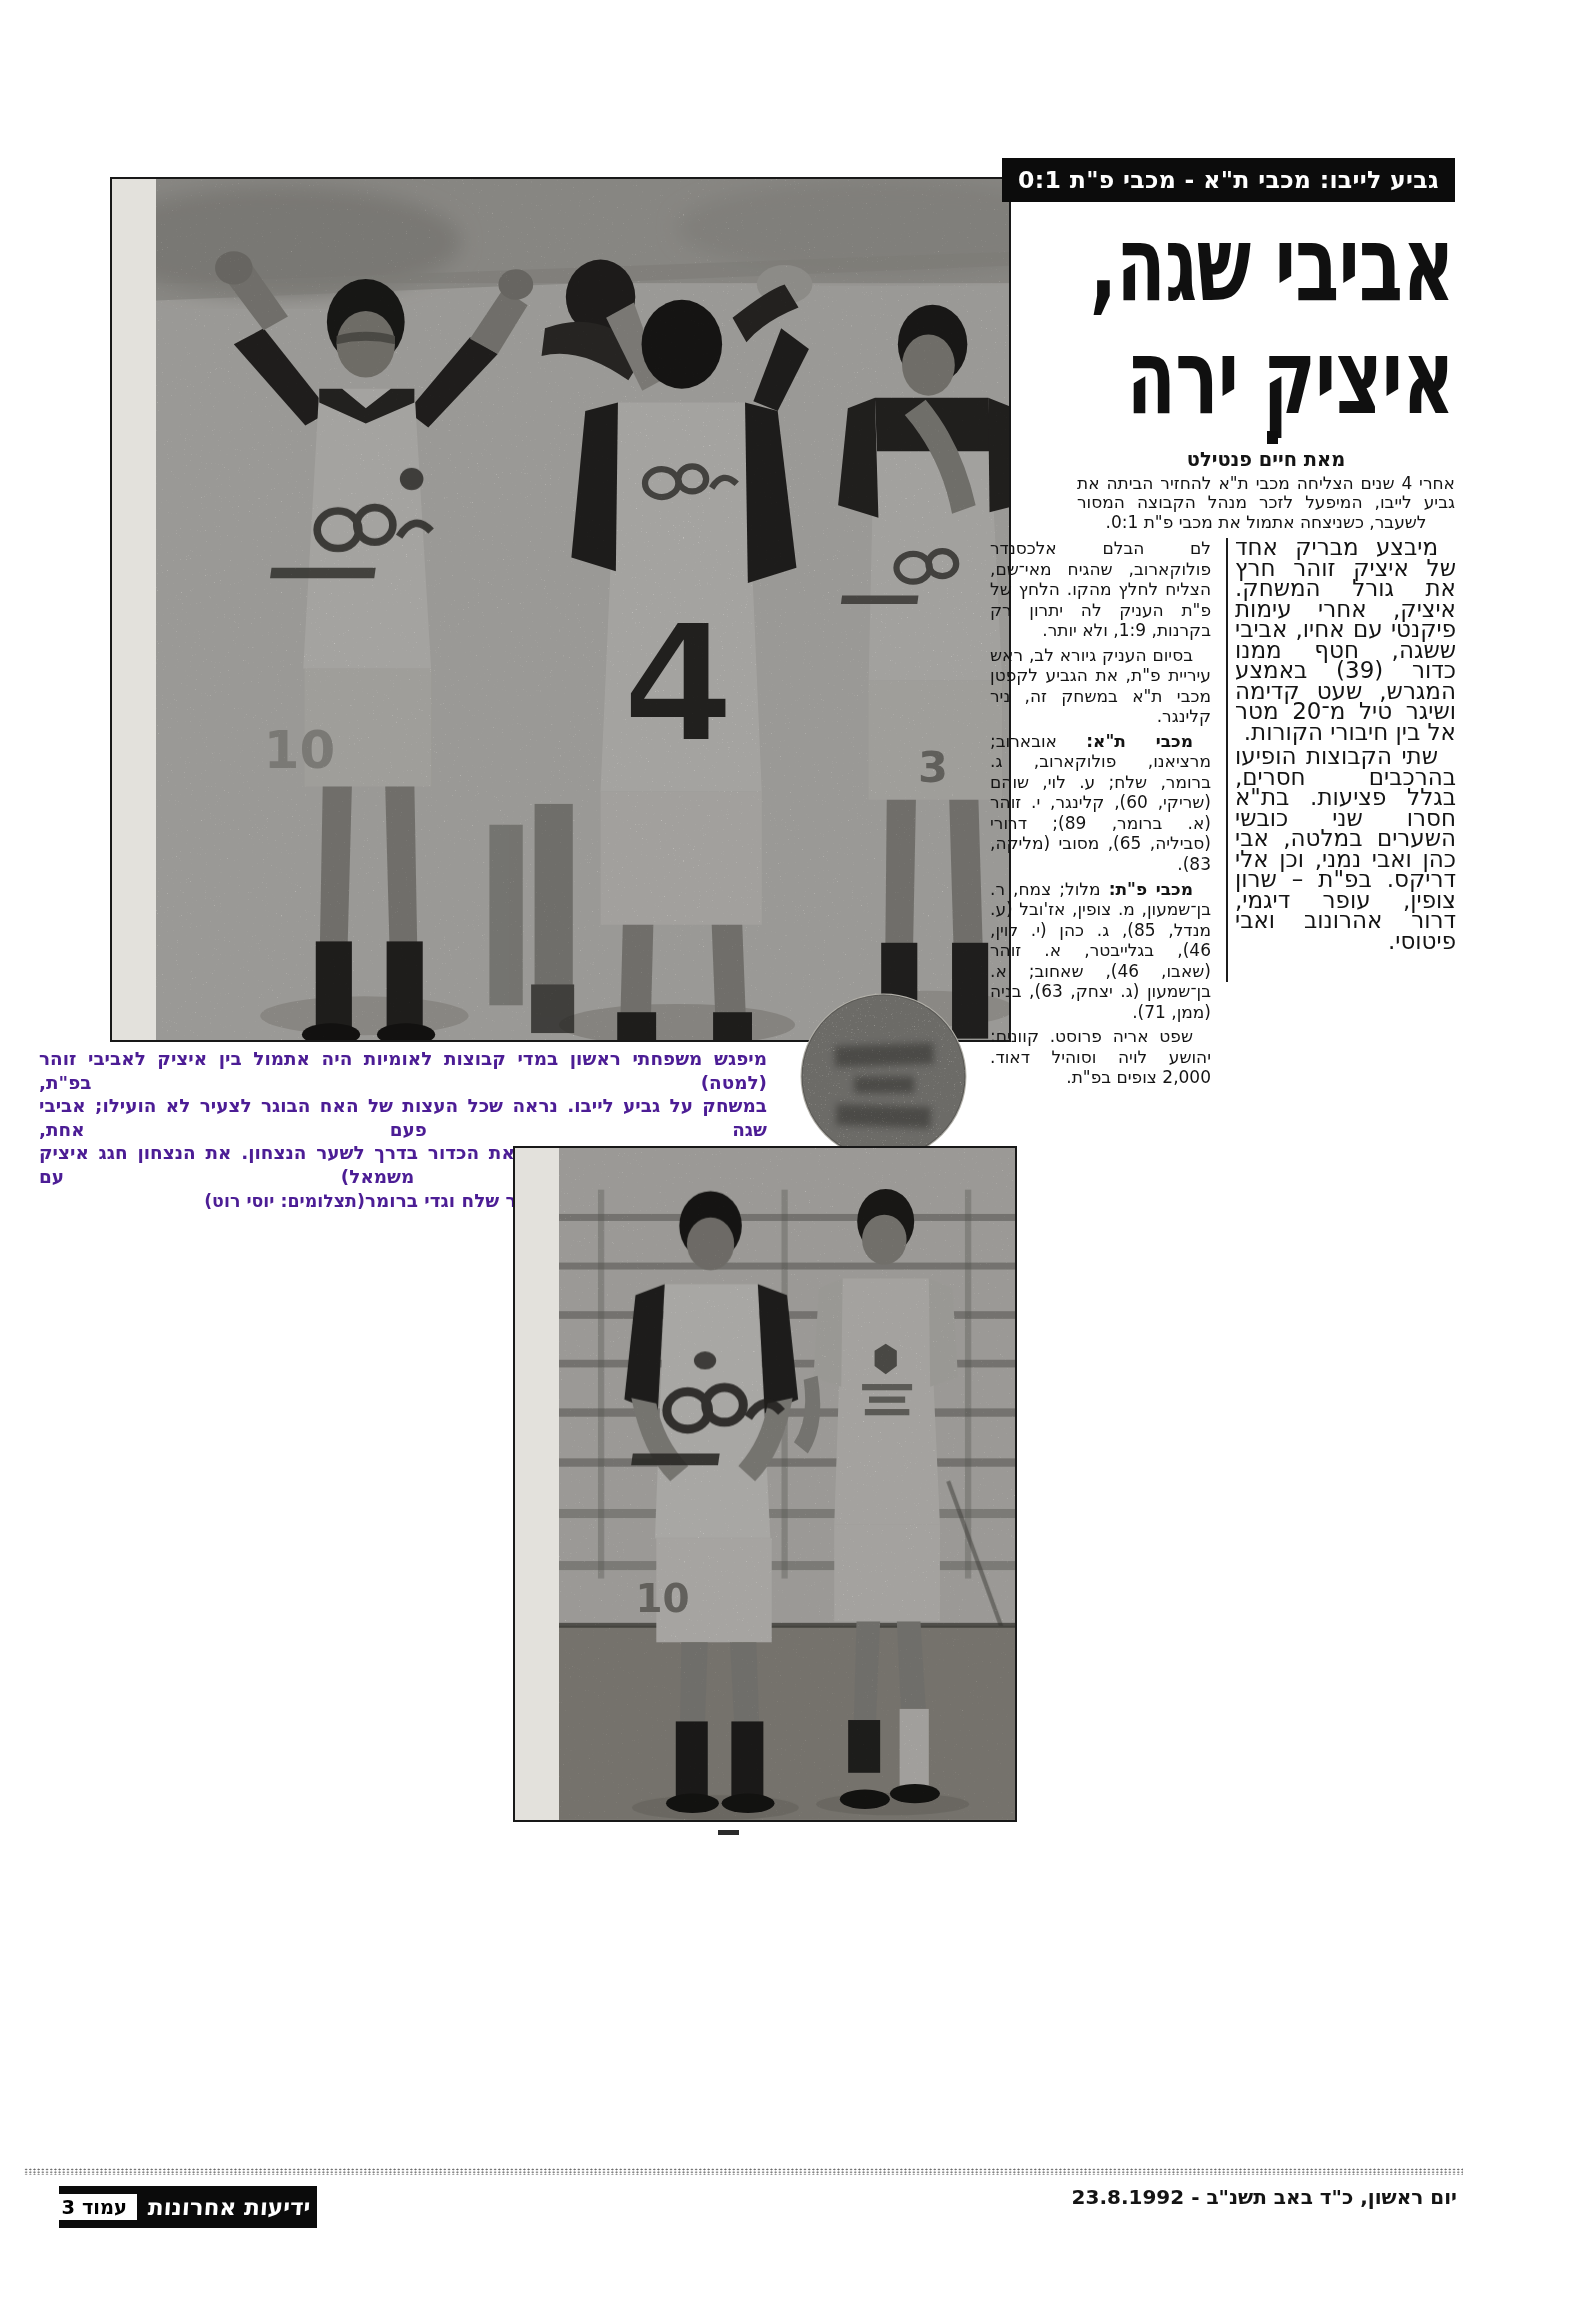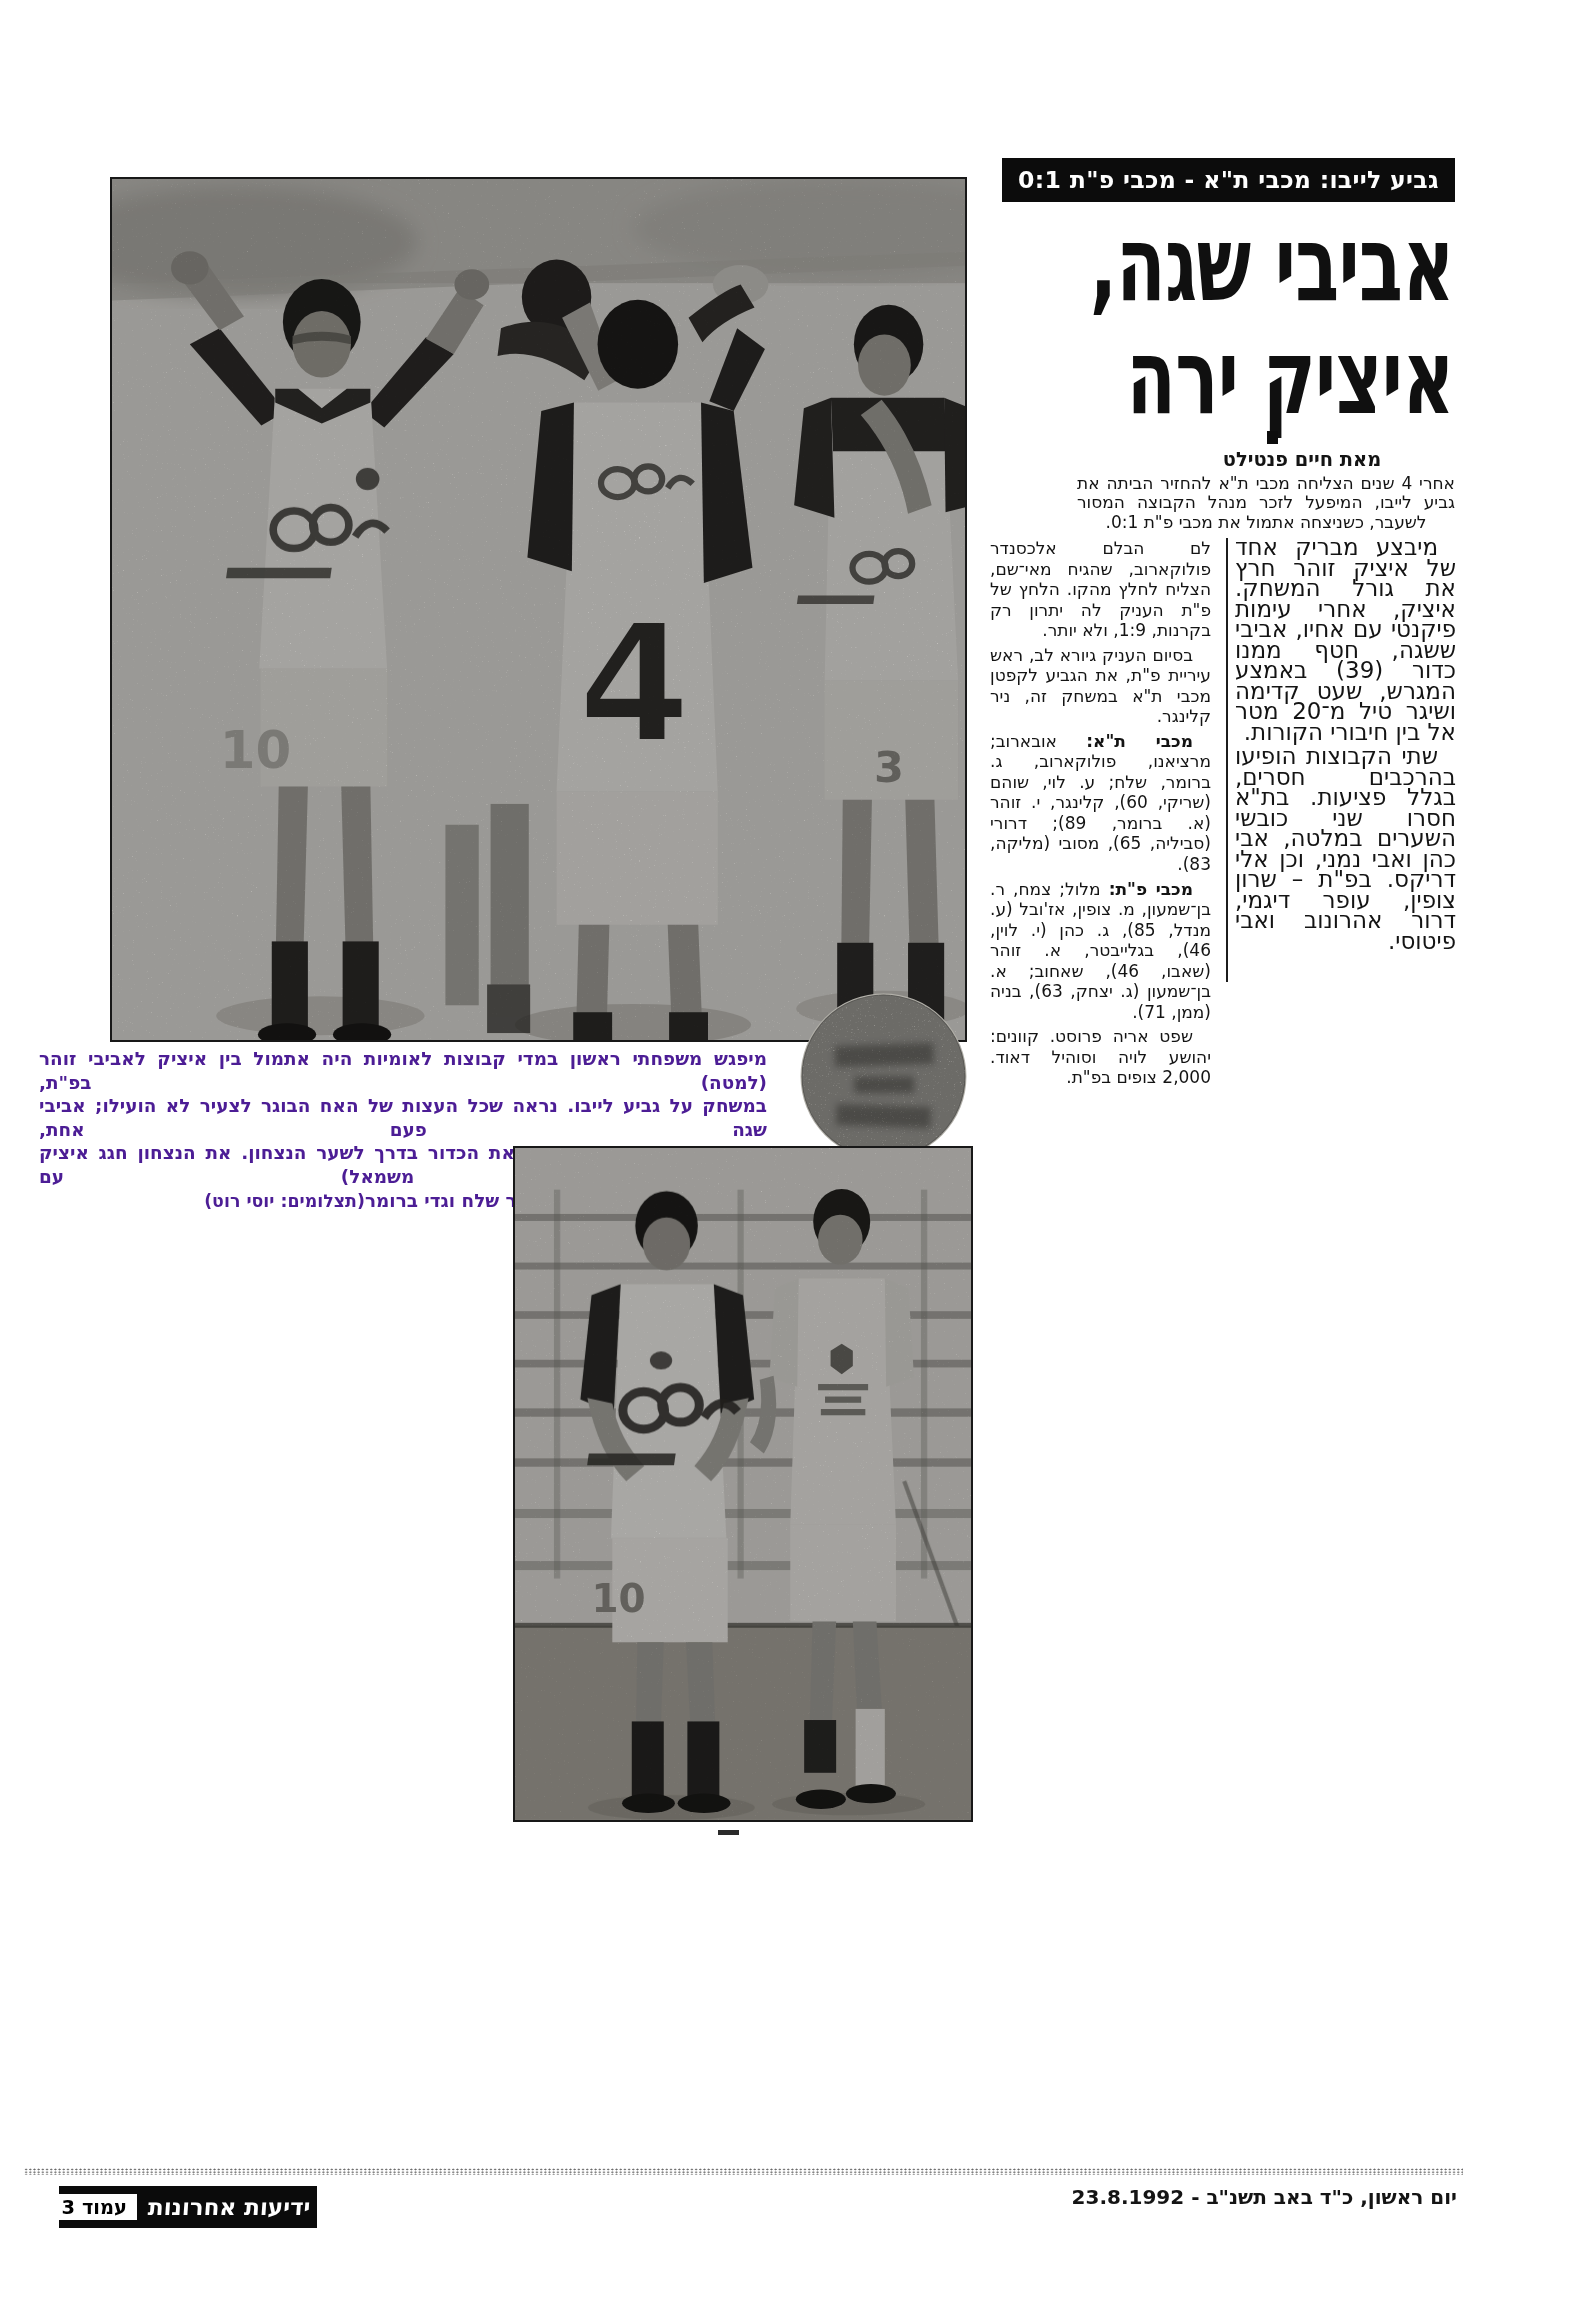--- a/index.html
+++ b/index.html
@@ -8,21 +8,21 @@
     width:1589px;height:2319px;
     background:#ffffff;
     font-family:"DejaVu Sans",sans-serif;
     direction:rtl;
     color:#141414;
     overflow:hidden;
   }
   .abs{position:absolute;}
 
   
-  .photo-frame{border:2.1px solid #181818;background:#e3e1dc;}
+  .photo-frame{border:2.1px solid #181818;background:#e3e1dc;padding-left:44px;}
   .photo-frame svg{display:block;width:100%;height:100%;}
 
   
   .kicker{
     left:1003px;top:158px;width:453px;height:44px;
     background:#0c0c0c;color:#ffffff;
     display:flex;align-items:center;justify-content:center;
     font-weight:bold;font-size:23.6px;letter-spacing:0.3px;
     white-space:nowrap;
   }
@@ -34,21 +34,21 @@
     font-size:72px;line-height:78px;letter-spacing:-0.7px;
     transform:scaleY(1.45);transform-origin:top right;
     white-space:nowrap;
   }
   .headline .hl2{padding-left:9.7px;}
 
   .divider-square{
     left:1268px;top:431px;width:11px;height:12.5px;background:#0d0d0d;
   }
   .byline{
-    left:1114px;top:448px;width:378px;
+    left:1078px;top:448px;width:378px;
     text-align:center;font-weight:bold;font-size:19.4px;
   }
   .lead{
     left:1078px;top:474px;width:378px;
     font-weight:normal;font-size:17px;line-height:19.4px;
     text-align:justify;text-align-last:center;
   }
 
   
   .col{font-size:23px;line-height:20.5px;text-align:justify;}

